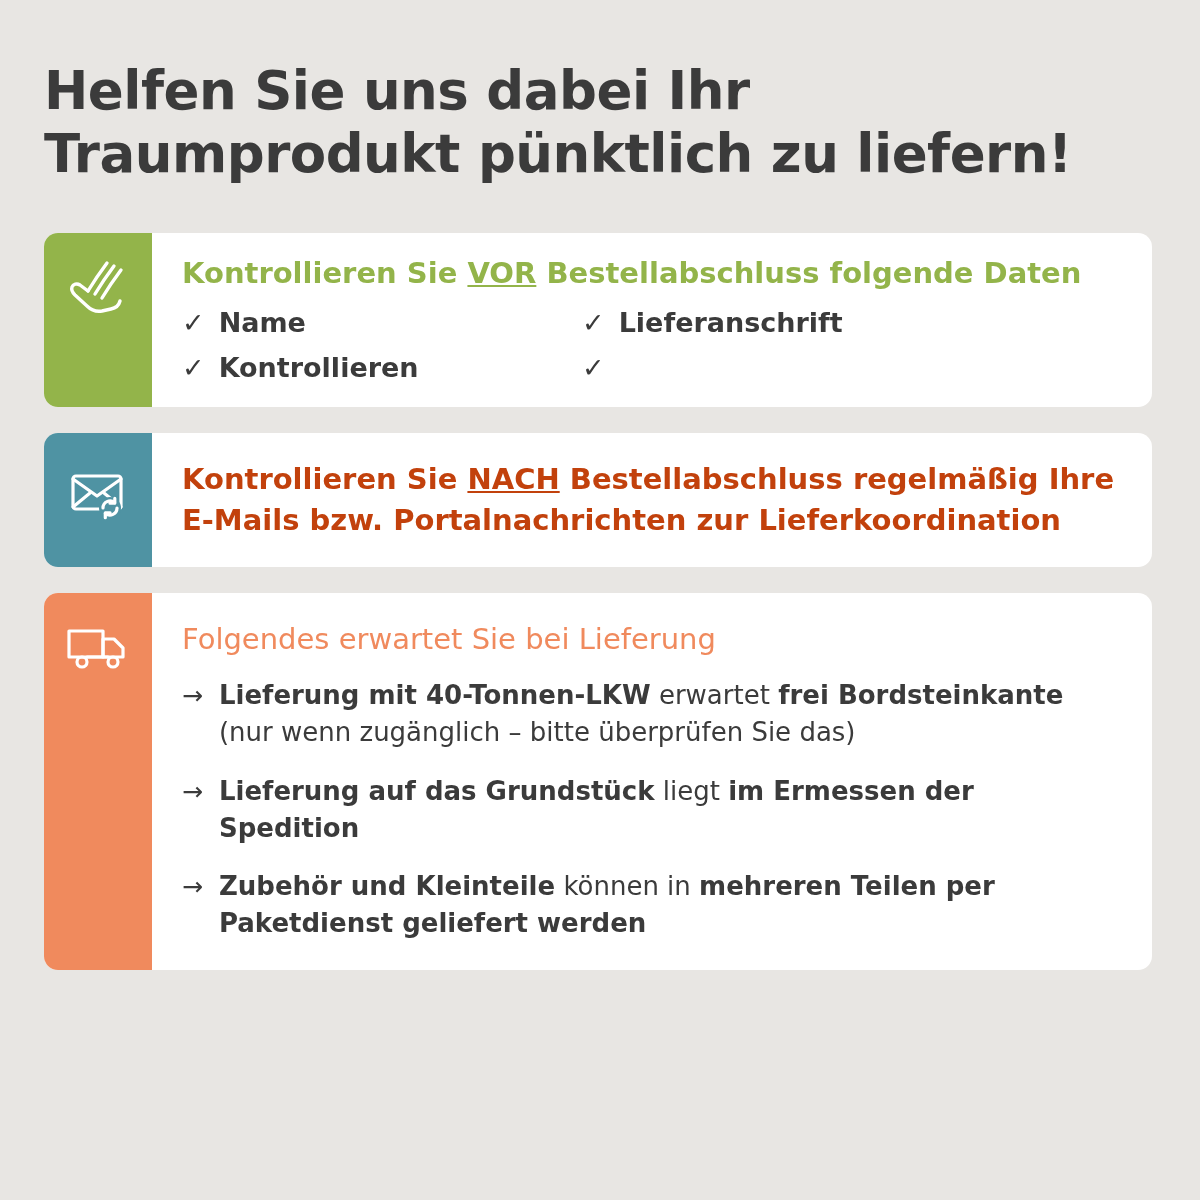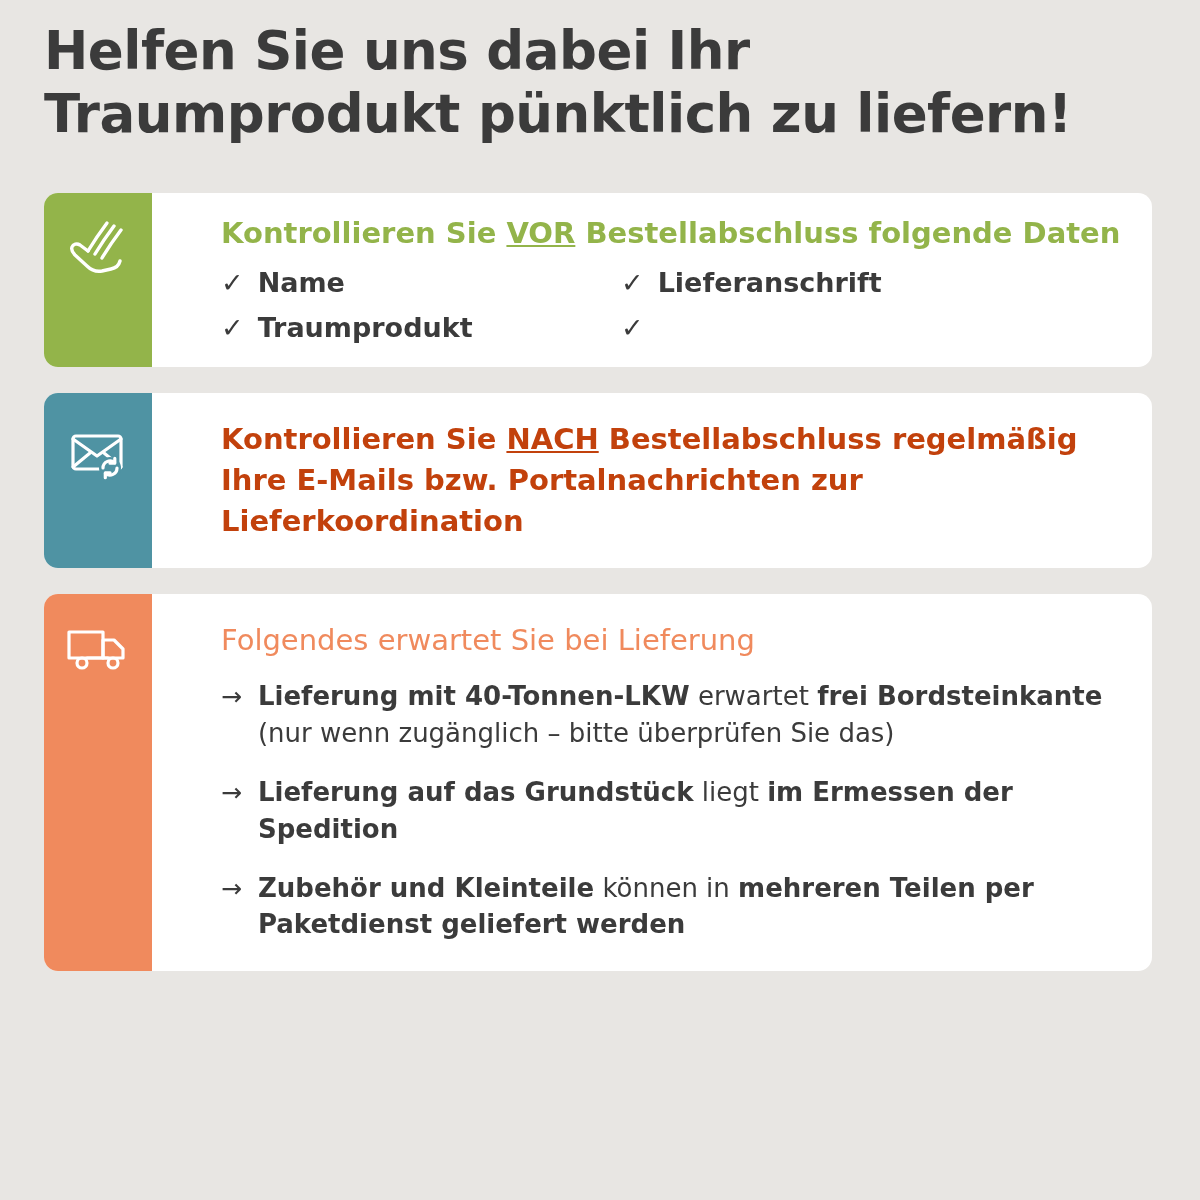--- a/index.html
+++ b/index.html
@@ -10,21 +10,21 @@
     width: 1200px;
     height: 1200px;
     background: #e8e6e3;
     font-family: "DejaVu Sans", sans-serif;
     overflow: hidden;
   }
   .page {
     width: 1200px;
     height: 1200px;
     box-sizing: border-box;
-    padding: 20px 48px 0 44px;
+    padding: 60px 48px 0 44px;
     position: relative;
   }
   .headline {
     font-size: 53px;
     line-height: 1.18;
     font-weight: 700;
     color: #3b3b3b;
     letter-spacing: -0.5px;
     max-width: 1110px;
     margin: 0 0 48px 0;
@@ -41,21 +41,20 @@
   .card-icon {
     flex: 0 0 108px;
     display: flex;
     align-items: flex-start;
     justify-content: center;
     padding-top: 26px;
   }
   .card-body {
     flex: 1 1 auto;
     padding: 22px 30px 24px 30px;
-    margin-left: 39px;
   }
 
   
   .card-green .card-icon { background: #93b44a; }
   .title-green {
     color: #93b44a;
     font-weight: 700;
     font-size: 29px;
     line-height: 1.3;
     margin: 0 0 12px 0;
@@ -150,21 +149,21 @@
         <div class="check-item">
           <span class="check-mark">✓</span>
           <span>Name</span>
         </div>
         <div class="check-item">
           <span class="check-mark">✓</span>
           <span>Lieferanschrift</span>
         </div>
         <div class="check-item">
           <span class="check-mark">✓</span>
-          <span>Traumprodukt</span>
+          <span>Kontrollieren</span>
         </div>
         <div class="check-item">
           <span class="check-mark">✓</span>
         </div>
       </div>
     </div>
   </section>
 
   <section class="card card-teal">
     <div class="card-icon">

